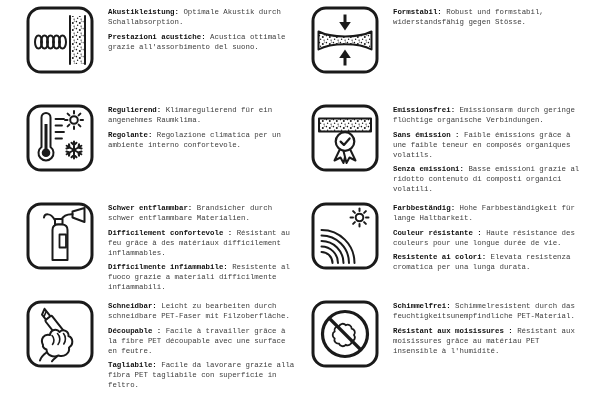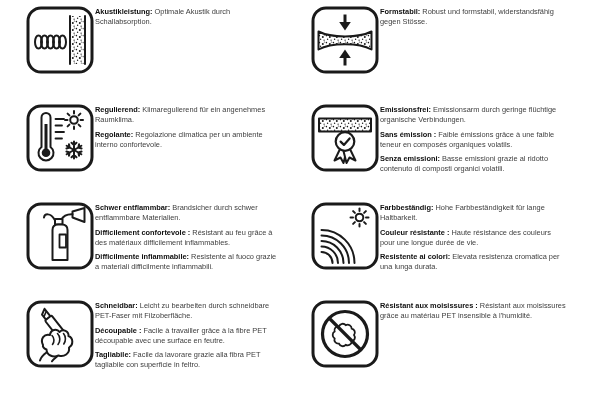--- a/index.html
+++ b/index.html
@@ -9,23 +9,24 @@
   }
   .page{
     display:grid;
     grid-template-columns:300px 300px;
     grid-auto-rows:98px;
     padding-top:6px;
     box-sizing:border-box;
   }
   .feature{
     display:flex;
-    gap:1px;
+    gap:14px;
     padding-left:26px;
     box-sizing:border-box;
+    font-family:Liberation Mono, monospace;
   }
   .feature:nth-child(even){padding-left:11px}
   .icon-box{flex:0 0 68px;width:68px;height:68px}
   .icon-box svg{display:block}
   .texts{width:187px;padding-top:1px}
   .para{
     margin:0 0 4.5px 0;
     font-size:7.4px;
     line-height:1.36;
     color:#3d3d3d;
@@ -64,20 +65,21 @@
           <ellipse cx="30.5" cy="36" rx="3.5" ry="6.6"></ellipse>
           <ellipse cx="36.5" cy="36" rx="3.5" ry="6.6"></ellipse>
         </g>
         <rect x="45.5" y="10" width="12" height="48" fill="url(#speck)"></rect>
         <line class="oline" x1="44" y1="10" x2="44" y2="58"></line>
         <line class="oline" x1="59" y1="10" x2="59" y2="58"></line>
       </svg>
     </div>
     <div class="texts">
       <p class="para"><b>Akustikleistung:</b> <span>Optimale Akustik durch Schallabsorption.</span></p>
+      <p class="para"><b>Prestazioni acustiche:</b> <span>Acustica ottimale grazie all'assorbimento del suono.</span></p>
     </div>
   </section>
 
   <section class="feature">
     <div class="icon-box">
       <svg viewBox="0 0 68 68" width="68" height="68">
         <rect class="box" x="2" y="2" width="64" height="64" rx="13"></rect>
         <path d="M7.5 25.5 C20 32, 48 32, 60.5 25.5 L60.5 43.5 C48 36.5, 20 36.5, 7.5 43.5 Z" fill="url(#speck)" stroke="#1a1a1a" stroke-width="2" stroke-linejoin="round"></path>
         <line x1="34" y1="8.5" x2="34" y2="17" stroke="#1a1a1a" stroke-width="3"></line>
         <polygon points="28.2,16 39.8,16 34,24.5" fill="#1a1a1a"></polygon>
@@ -235,17 +237,18 @@
   <section class="feature">
     <div class="icon-box">
       <svg viewBox="0 0 68 68" width="68" height="68">
         <rect class="box" x="2" y="2" width="64" height="64" rx="13"></rect>
         <path d="M43 35 A4 4 0 0 1 40.66 41.43 A4 4 0 0 1 34.74 44.85 A4 4 0 0 1 28 43.66 A4 4 0 0 1 23.6 38.42 A4 4 0 0 1 23.6 31.58 A4 4 0 0 1 28 26.34 A4 4 0 0 1 34.74 25.15 A4 4 0 0 1 40.66 28.57 A4 4 0 0 1 43 35 Z" fill="none" stroke="#1a1a1a" stroke-width="1.8"></path>
         <circle cx="34" cy="34" r="22.5" fill="none" stroke="#1a1a1a" stroke-width="3.2"></circle>
         <line x1="18.5" y1="18.5" x2="49.5" y2="49.5" stroke="#1a1a1a" stroke-width="3.2"></line>
       </svg>
     </div>
     <div class="texts">
+      <p class="para"><b>Schimmelfrei:</b> <span>Schimmelresistent durch das feuchtigkeitsunempfindliche PET-Material.</span></p>
       <p class="para"><b>Résistant aux moisissures :</b> <span>Résistant aux moisissures grâce au matériau PET insensible à l'humidité.</span></p>
     </div>
   </section>
 
 </div>
 
 </body></html>

